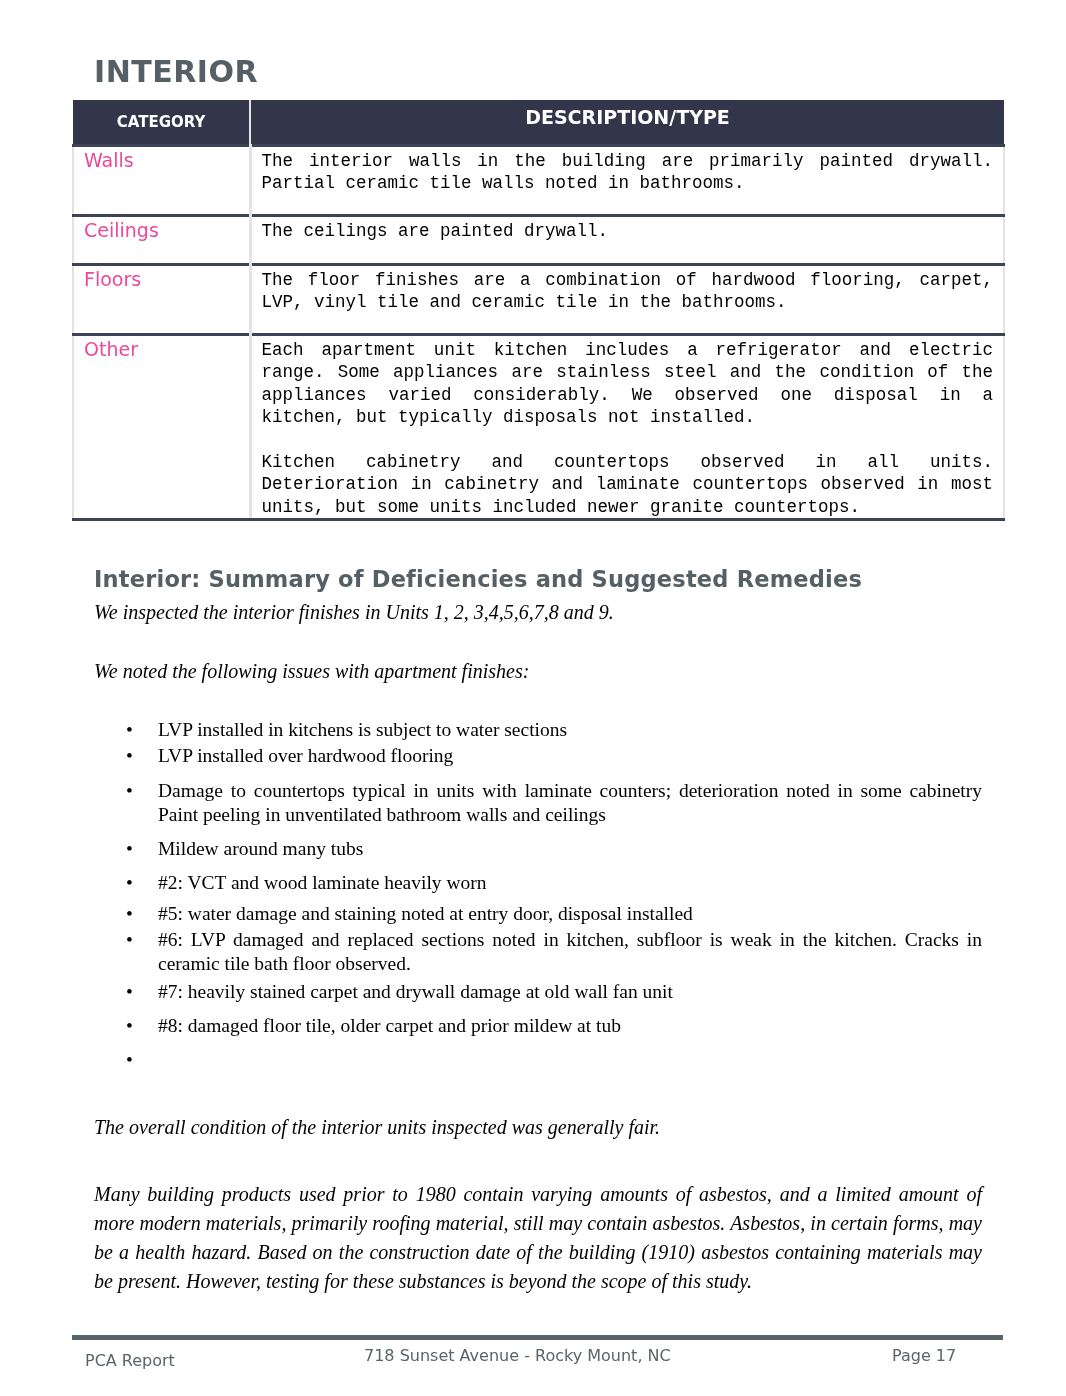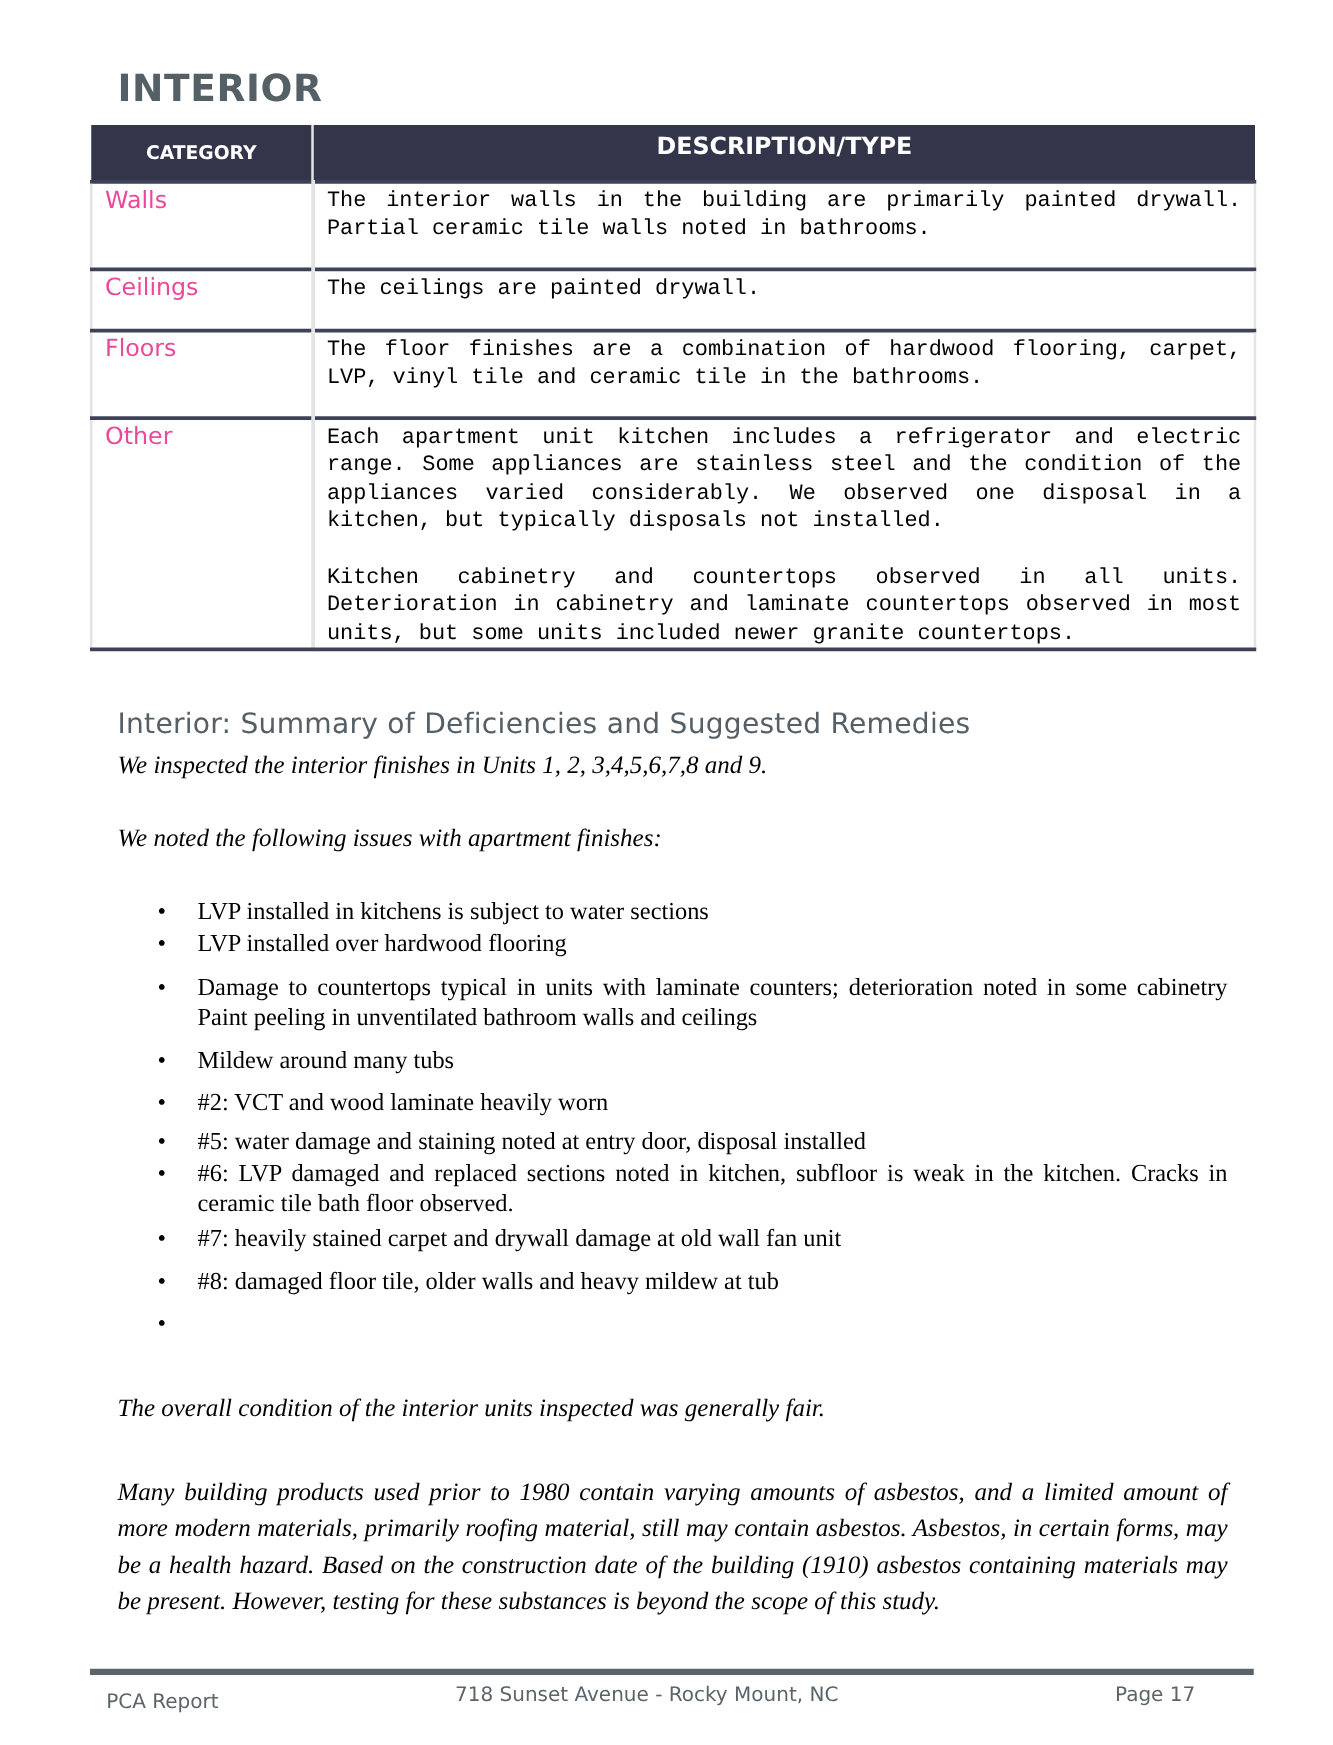--- a/index.html
+++ b/index.html
@@ -38,21 +38,21 @@
   table.spec td.desc {
     font-size: 17.5px; line-height: 22.5px; padding: 3px 10px 0 10px;
     text-align: justify; border-right: 2px solid #e3e3e3;
   }
   table.spec tr.last td { border-bottom: 3px solid #3d4257; }
   .desc p + p { margin-top: 22px; }
 
   .section-heading {
     position: absolute; left: 94px; top: 566px;
     font-family: "DejaVu Sans", sans-serif; font-size: 22.5px; color: #545f66;
-    font-weight: normal; letter-spacing: 0.2px;
+    font-weight: bold; letter-spacing: 0.2px;
   }
   .body-text {
     position: absolute; left: 94px; width: 888px;
     font-size: 20px; line-height: 29px; text-align: justify; font-style: italic;
   }
   .bullets {
     position: absolute; left: 94px; top: 718px; width: 888px;
     list-style: none; font-size: 19.5px; line-height: 24px;
   }
   .bullets li { position: relative; padding-left: 64px; text-align: justify; }
@@ -118,21 +118,21 @@
 
 <ul class="bullets">
   <li style="margin-bottom:2px"><span class="bullet">•</span><span>LVP installed in kitchens is subject to water sections</span></li>
   <li style="margin-bottom:11px"><span class="bullet">•</span><span>LVP installed over hardwood flooring</span></li>
   <li style="margin-bottom:10px"><span class="bullet">•</span><span>Damage to countertops typical in units with laminate counters; deterioration noted in some cabinetry Paint peeling in unventilated bathroom walls and ceilings</span></li>
   <li style="margin-bottom:10px"><span class="bullet">•</span><span>Mildew around many tubs</span></li>
   <li style="margin-bottom:7px"><span class="bullet">•</span><span>#2: VCT and wood laminate heavily worn</span></li>
   <li style="margin-bottom:2px"><span class="bullet">•</span><span>#5: water damage and staining noted at entry door, disposal installed</span></li>
   <li style="margin-bottom:4px"><span class="bullet">•</span><span>#6: LVP damaged and replaced sections noted in kitchen, subfloor is weak in the kitchen.  Cracks in ceramic tile bath floor observed.</span></li>
   <li style="margin-bottom:10px"><span class="bullet">•</span><span>#7: heavily stained carpet and drywall damage at old wall fan unit</span></li>
-  <li style="margin-bottom:10px"><span class="bullet">•</span><span>#8:  damaged floor tile, older walls and heavy mildew at tub</span></li>
+  <li style="margin-bottom:10px"><span class="bullet">•</span><span>#8:  damaged floor tile, older carpet and prior mildew at tub</span></li>
   <li><span class="bullet">•</span></li>
 </ul>
 
 <p class="body-text" style="top:1113px">The overall condition of the interior units inspected was generally fair.</p>
 <p class="body-text" style="top:1180px">Many building products used prior to 1980 contain varying amounts of asbestos, and a limited amount of more modern materials, primarily roofing material, still may contain asbestos.  Asbestos, in certain forms, may be a health hazard.  Based on the construction date of the building (1910) asbestos containing materials may be present.  However, testing for these substances is beyond the scope of this study.</p>
 
 <div class="footer-rule"></div>
 <div class="footer" style="left:85px; top:1351px">PCA Report</div>
 <div class="footer" style="left:364px">718 Sunset Avenue - Rocky Mount, NC</div>
 <div class="footer" style="left:892px">Page 17</div>

